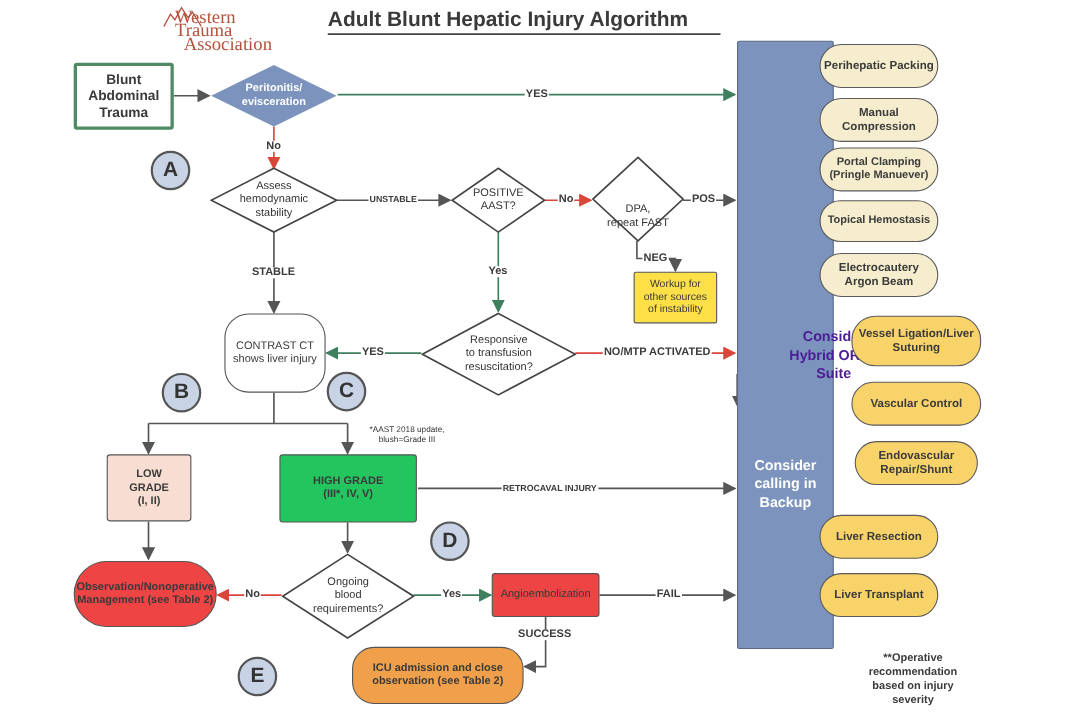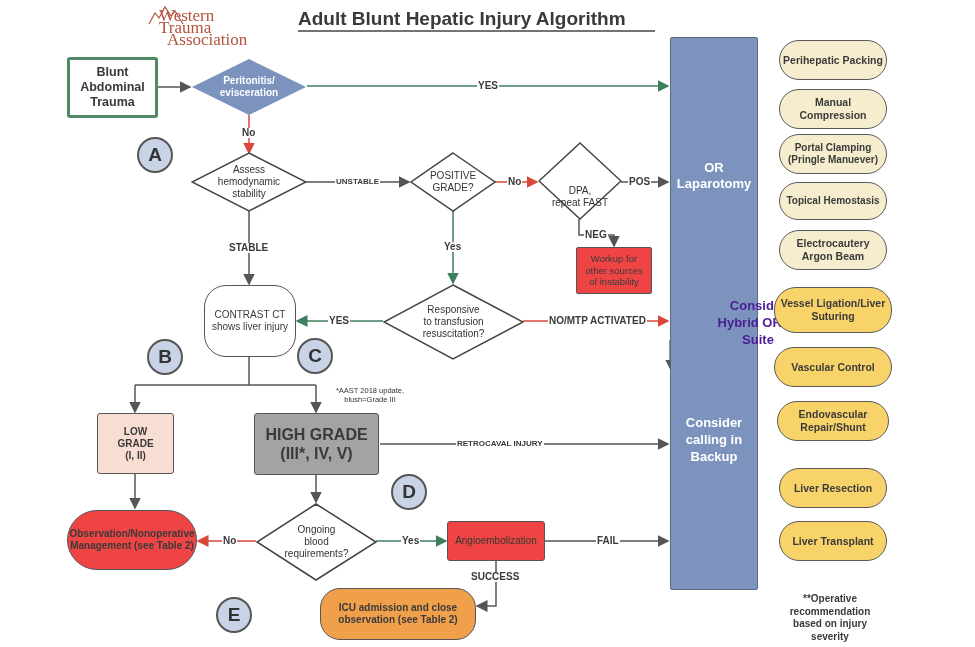--- a/index.html
+++ b/index.html
@@ -2,21 +2,21 @@
 <html><head>
 <meta charset="utf-8">
 <style>
   html,body{margin:0;padding:0;background:#fff;}
   body{width:975px;height:647px;position:relative;overflow:hidden;font-family:"Liberation Sans",sans-serif;color:#3a3a3a;}
   #diagram{position:absolute;left:0;top:0;}
   .node{position:absolute;display:flex;align-items:center;justify-content:center;text-align:center;box-sizing:border-box;font-weight:bold;line-height:1.2;}
   .abs{position:absolute;}
   .lbl{position:absolute;font-weight:bold;font-size:10px;color:#3a3a3a;background:#fff;padding:0 1px;white-space:nowrap;line-height:1;}
   .circle{position:absolute;width:36px;height:36px;border-radius:50%;background:#c9d3e6;border:2px solid #555;box-sizing:border-box;display:flex;align-items:center;justify-content:center;font-weight:bold;font-size:19px;color:#333;}
-  .pill{position:absolute;left:779px;width:108px;border:1.5px solid #5a5a5a;border-radius:22px;display:flex;align-items:center;justify-content:center;text-align:center;font-weight:bold;font-size:10.5px;line-height:1.2;box-sizing:border-box;color:#3b3b3b;}
+  .pill{position:absolute;left:745px;width:108px;border:1.5px solid #5a5a5a;border-radius:22px;display:flex;align-items:center;justify-content:center;text-align:center;font-weight:bold;font-size:10.5px;line-height:1.2;box-sizing:border-box;color:#3b3b3b;}
   .pill.cream{background:#f5edcd;}
   .pill.yellow{background:#f8d36a;}
   .dtext{position:absolute;text-align:center;font-size:10px;line-height:1.2;color:#333;display:flex;align-items:center;justify-content:center;}
 </style>
 </head>
 <body>
 
 <svg id="diagram" width="975" height="647">
   <defs>
     <marker id="arG" markerWidth="8" markerHeight="8" refX="7" refY="4" orient="auto">
@@ -109,35 +109,35 @@
       <div>stability</div>
     </div>
 </div>
 
 <svg class="abs" style="left:410px;top:152px;" width="86" height="60">
   <polygon points="43,1 85,30 43,59 1,30" fill="#fff" stroke="#444" stroke-width="1.5"></polygon>
 </svg>
 <div class="dtext" style="left:410px;top:152px;width:86px;height:60px;">
   <div>
       <div>POSITIVE</div>
-      <div>GRADE?</div>
+      <div>AAST?</div>
     </div>
 </div>
 
 <svg class="abs" style="left:538px;top:142px;" width="84" height="78">
   <polygon points="42,1 83,39 42,77 1,39" fill="#fff" stroke="#444" stroke-width="1.5"></polygon>
 </svg>
 <div class="dtext" style="left:538px;top:158px;width:84px;height:78px;">
   <div>
       <div>DPA,</div>
       <div>repeat FAST</div>
     </div>
 </div>
 
-<div class="node" style="left:576px;top:247px;width:76px;height:47px;border:1.5px solid #555;border-radius:2px;font-weight:normal;font-size:9.5px;background:#ef4444;padding:0 3px;">Workup for other sources of instability</div>
+<div class="node" style="left:576px;top:247px;width:76px;height:47px;border:1.5px solid #555;border-radius:2px;font-weight:normal;font-size:9.5px;background:#fde047;padding:0 3px;">Workup for other sources of instability</div>
 
 <svg class="abs" style="left:383px;top:284px;" width="141" height="76">
   <polygon points="70,1 140,38 70,75 1,38" fill="#fff" stroke="#444" stroke-width="1.5"></polygon>
 </svg>
 <div class="dtext" style="left:383px;top:284px;width:141px;height:76px;">
   <div>
       <div>Responsive</div>
       <div>to transfusion</div>
       <div>resuscitation?</div>
     </div>
@@ -148,21 +148,21 @@
 <div class="abs" style="left:330px;top:386px;width:80px;text-align:center;font-size:7.5px;line-height:1.2;color:#333;">*AAST 2018 update, blush=Grade III</div>
 
 <div class="node" style="left:97px;top:413px;width:77px;height:61px;border:1.5px solid #555;border-radius:3px;background:#f7ddd2;font-size:10px;">
   <div>
       <div>LOW</div>
       <div>GRADE</div>
       <div>(I, II)</div>
     </div>
 </div>
 
-<div class="node" style="left:254px;top:413px;width:125px;height:62px;border:1.5px solid #555;border-radius:3px;background:#a3a3a3;font-size:16px;">
+<div class="node" style="left:254px;top:413px;width:125px;height:62px;border:1.5px solid #555;border-radius:3px;background:#22c55e;font-size:10px;">
   <div>
       <div>HIGH GRADE</div>
       <div>(III*, IV, V)</div>
     </div>
 </div>
 
 <svg class="abs" style="left:256px;top:503px;" width="121" height="78">
   <polygon points="60,1 120,39 60,77 1,39" fill="#fff" stroke="#444" stroke-width="1.5"></polygon>
 </svg>
 <div class="dtext" style="left:256px;top:503px;width:121px;height:78px;">
@@ -173,21 +173,20 @@
     </div>
 </div>
 
 <div class="node" style="left:67px;top:510px;width:130px;height:60px;border:1.5px solid #555;border-radius:30px;background:#ef4444;font-size:10px;padding:0 5px;">Observation/Nonoperative Management (see Table 2)</div>
 
 <div class="node" style="left:447px;top:521px;width:98px;height:40px;border:1.5px solid #555;border-radius:3px;background:#ef4444;font-weight:normal;font-size:10px;color:#2f3b33;">Angioembolization</div>
 
 <div class="node" style="left:320px;top:588px;width:156px;height:52px;border:1.5px solid #555;border-radius:20px;background:#f0a04b;font-size:10px;padding:0 6px;">ICU admission and close observation (see Table 2)</div>
 
 <div class="abs" style="left:670px;top:37px;width:88px;height:553px;background:#7b93bd;border:1.5px solid #5a6a85;border-radius:2px;box-sizing:border-box;">
-  <div class="abs" style="left:0;top:122px;width:100%;text-align:center;color:#fff;font-weight:bold;font-size:13px;line-height:1.25;">OR Laparotomy</div>
   <div class="abs" style="left:0;top:260px;width:100%;text-align:center;color:#4c1d95;font-weight:bold;font-size:13px;line-height:1.3;padding-left:44px;">Consider Hybrid OR/IR Suite</div>
   <div class="abs" style="left:0;top:377px;width:100%;text-align:center;color:#fff;font-weight:bold;font-size:13px;line-height:1.3;">Consider calling in Backup</div>
 </div>
 
 <div class="pill cream" style="top:40px;height:40px;">Perihepatic Packing</div>
 <div class="pill cream" style="top:89px;height:40px;">Manual Compression</div>
 <div class="pill cream" style="top:134px;height:40px;font-size:10px;">Portal Clamping (Pringle Manuever)</div>
 <div class="pill cream" style="top:182px;height:38px;font-size:10px;">Topical Hemostasis</div>
 <div class="pill cream" style="top:230px;height:40px;">Electrocautery Argon Beam</div>
 <div class="pill yellow" style="left:774px;width:118px;top:287px;height:46px;">Vessel Ligation/Liver Suturing</div>

